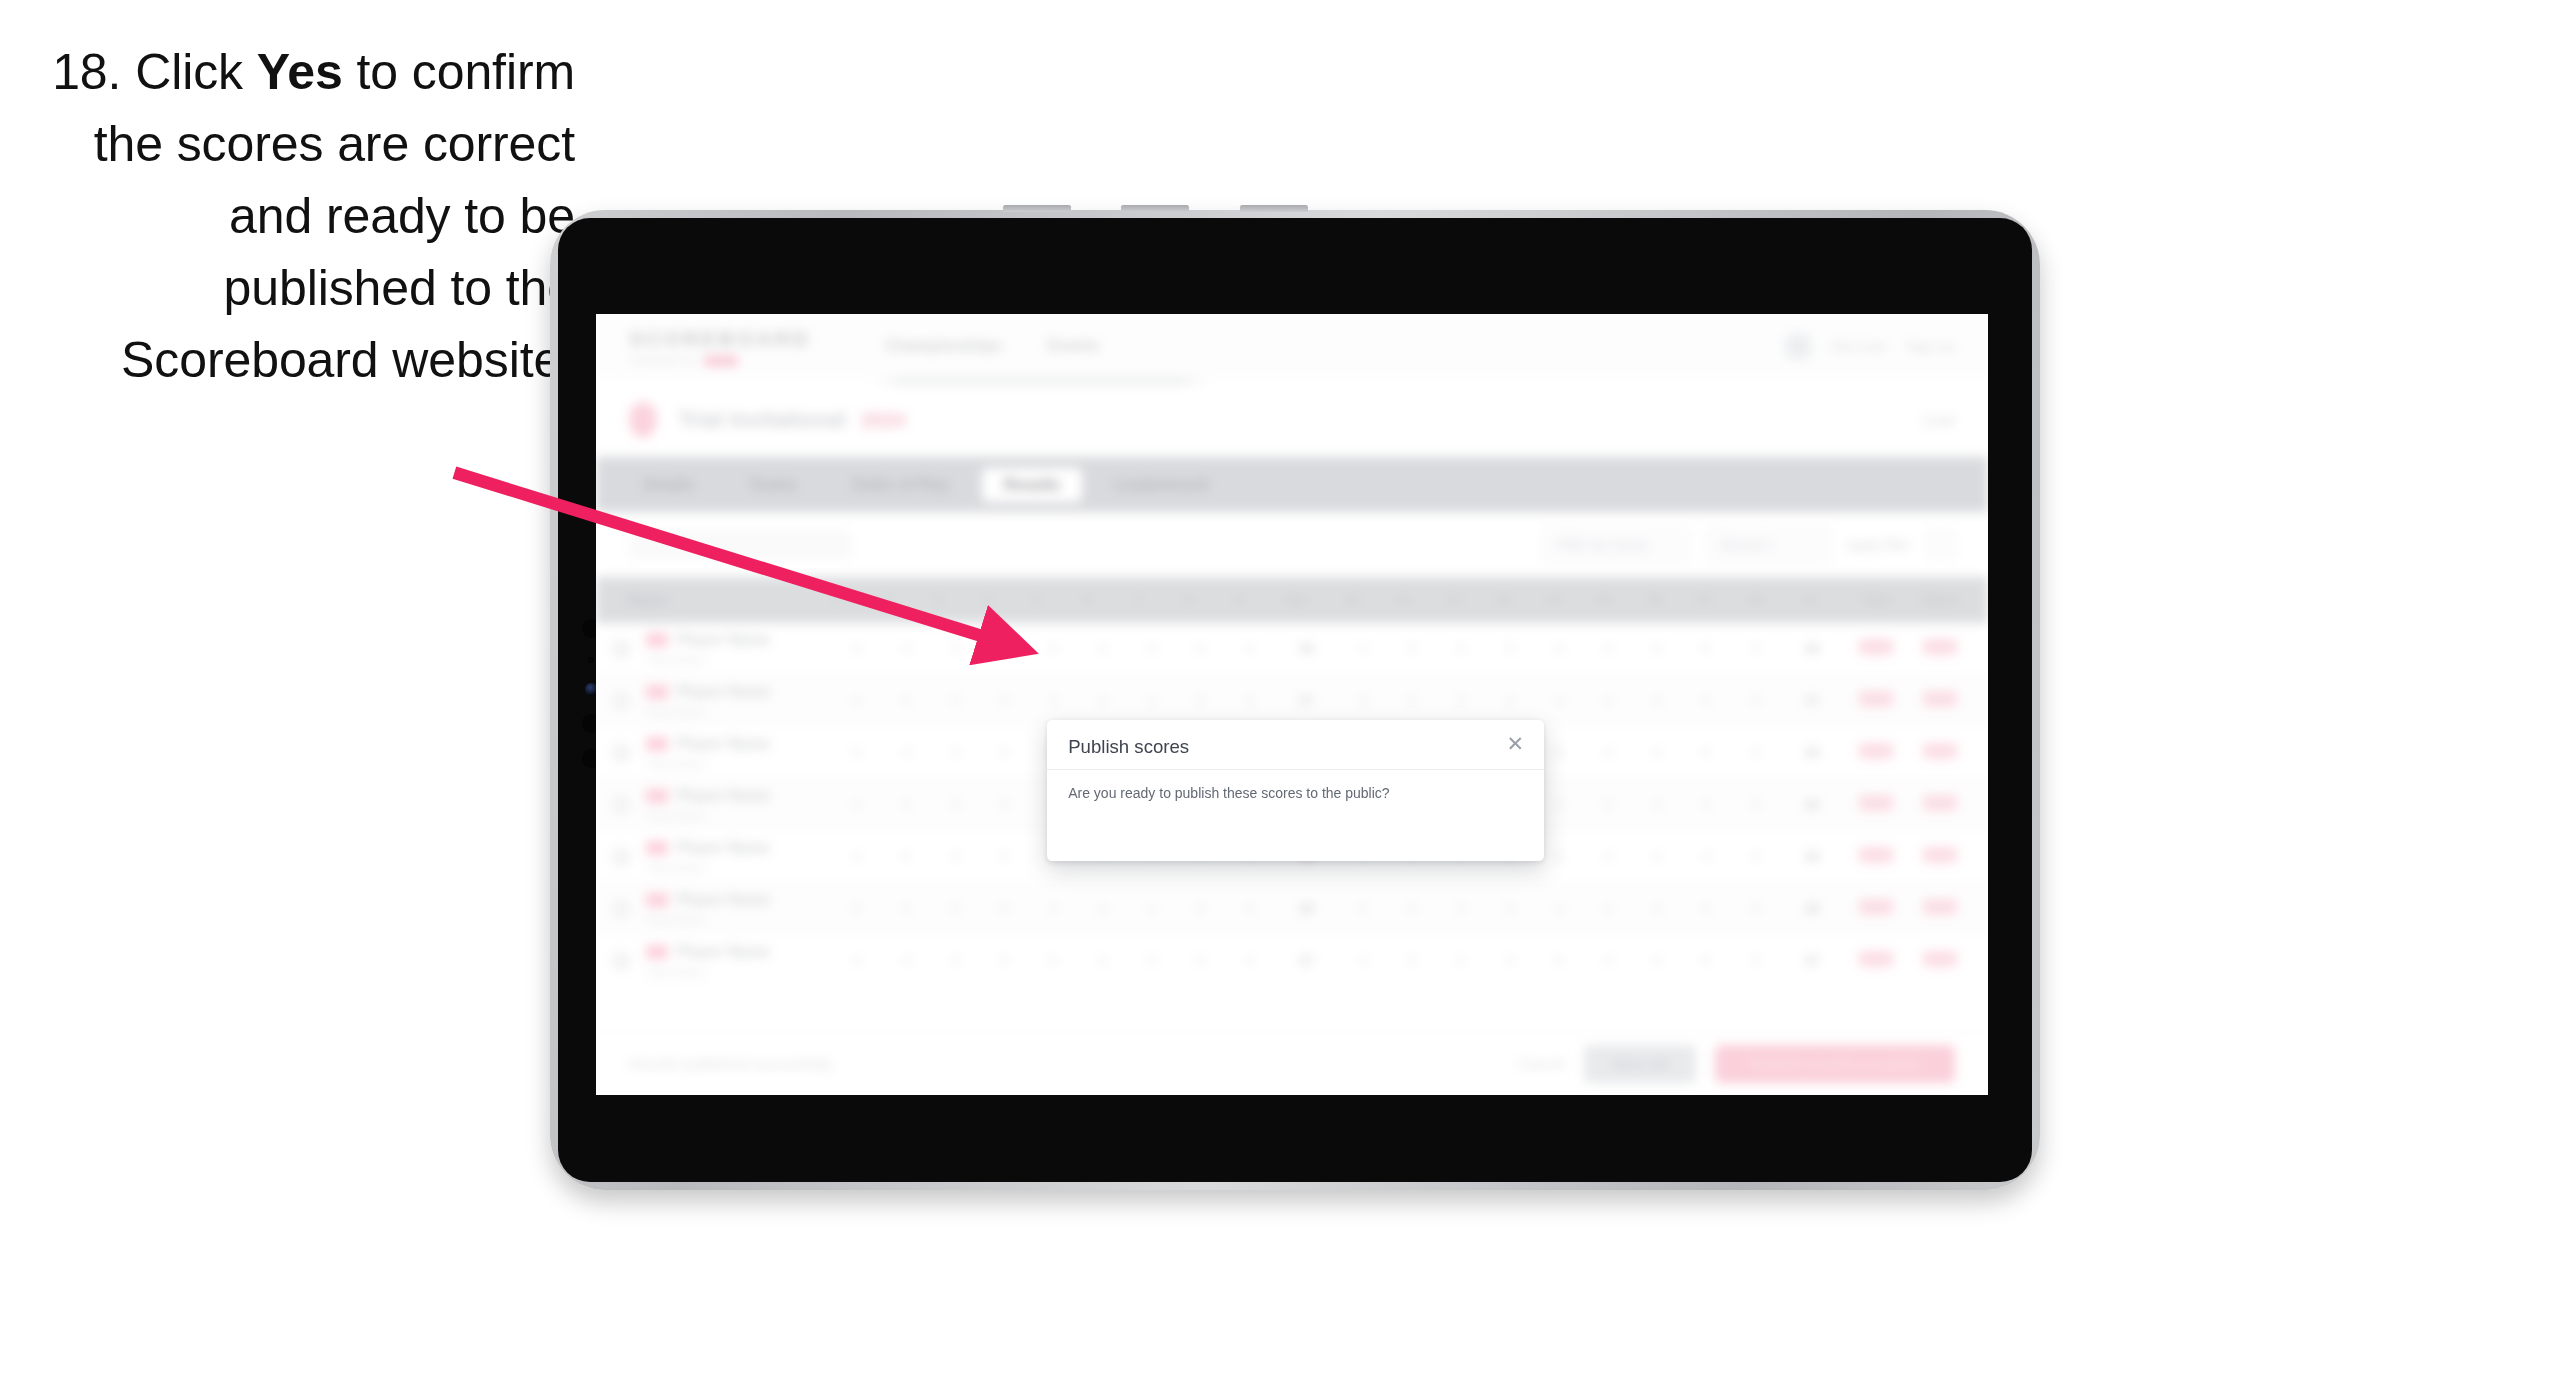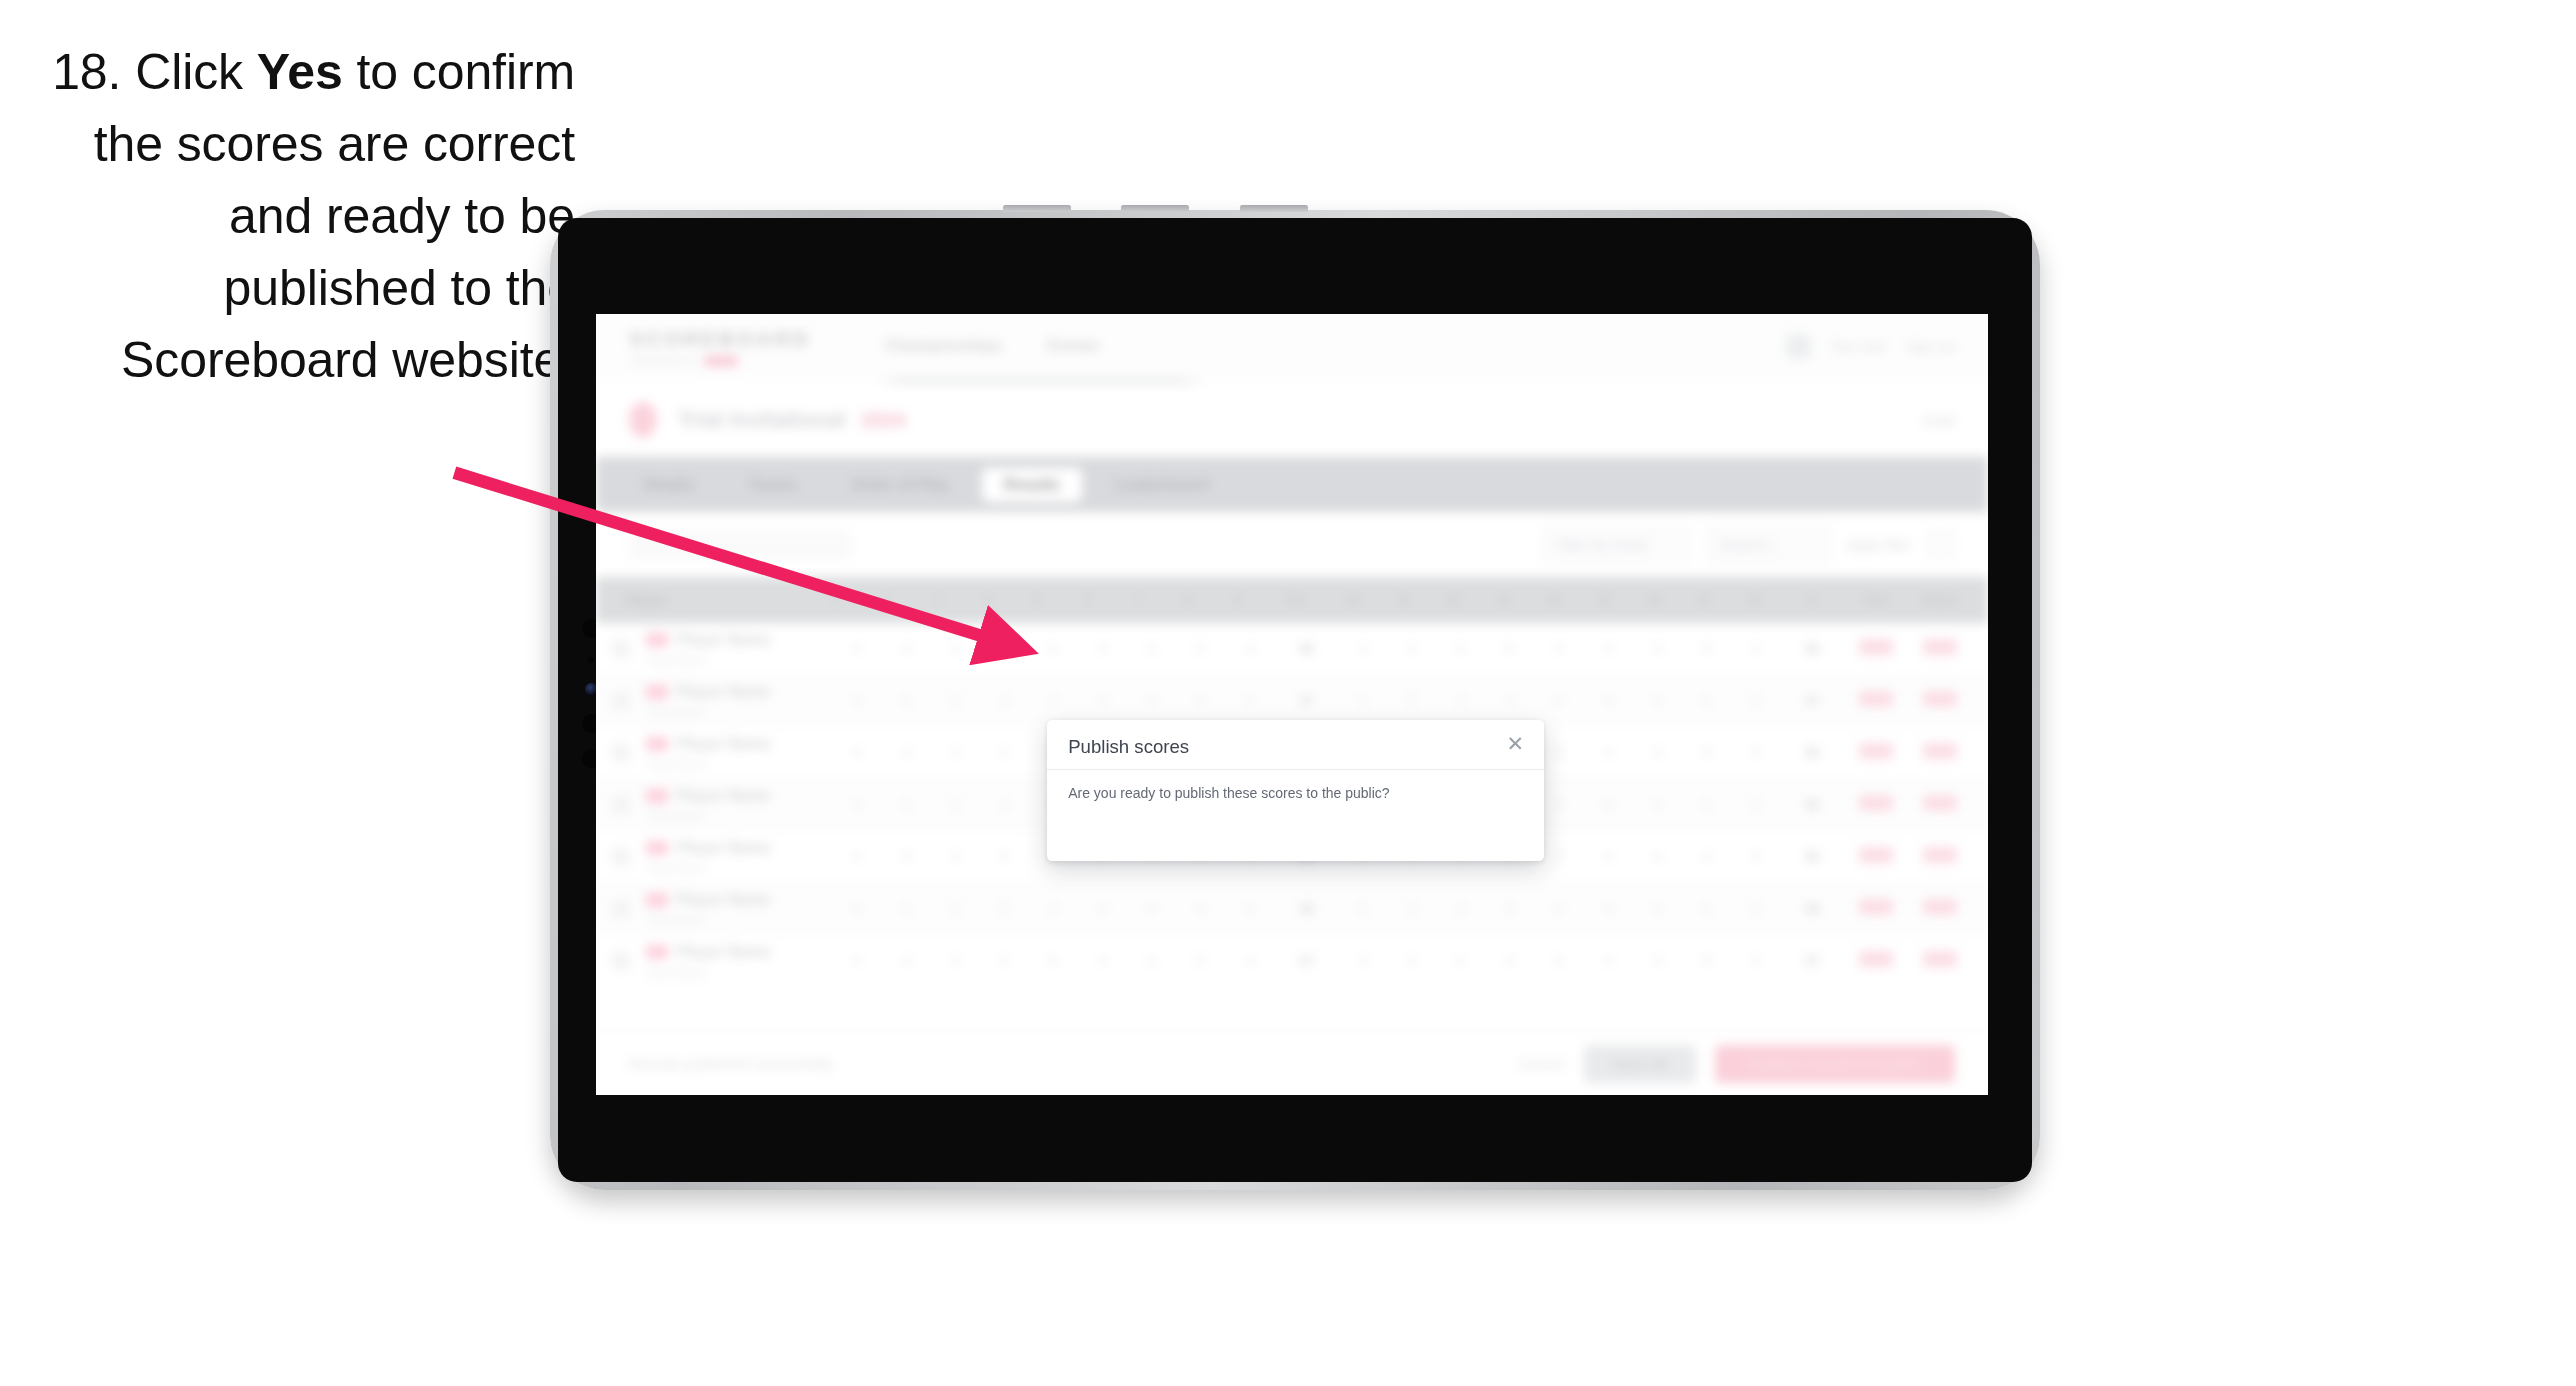--- a/index.html
+++ b/index.html
@@ -41,21 +41,21 @@
     border-radius: 55px;
     background: linear-gradient(100deg, #cfd0d2 0%, #b9babd 18%, #d9dadc 50%, #b5b6b9 82%, #c9cacc 100%);
     box-shadow: 0 12px 25px rgba(0,0,0,0.22);
   }
   .tablet-inner {
     position: absolute;
     left: 8.2px;
     top: 8.2px;
     right: 8.2px;
     bottom: 8.2px;
-    border-radius: 19px;
+    border-radius: 32px;
     background: #0a0a0a;
   }
   
   .top-btn {
     position: absolute;
     height: 6.7px;
     background: linear-gradient(180deg,#a9aaad,#cdced0);
     border-radius: 2.2px 2.2px 0 0;
     top: -5.2px;
   }

